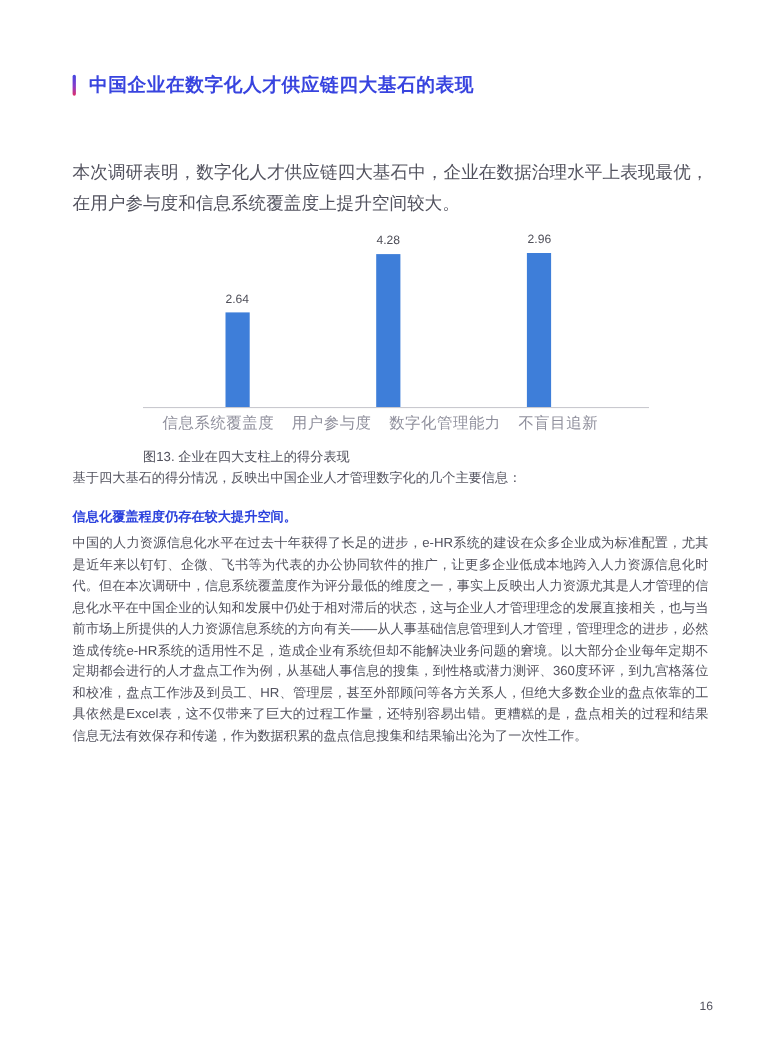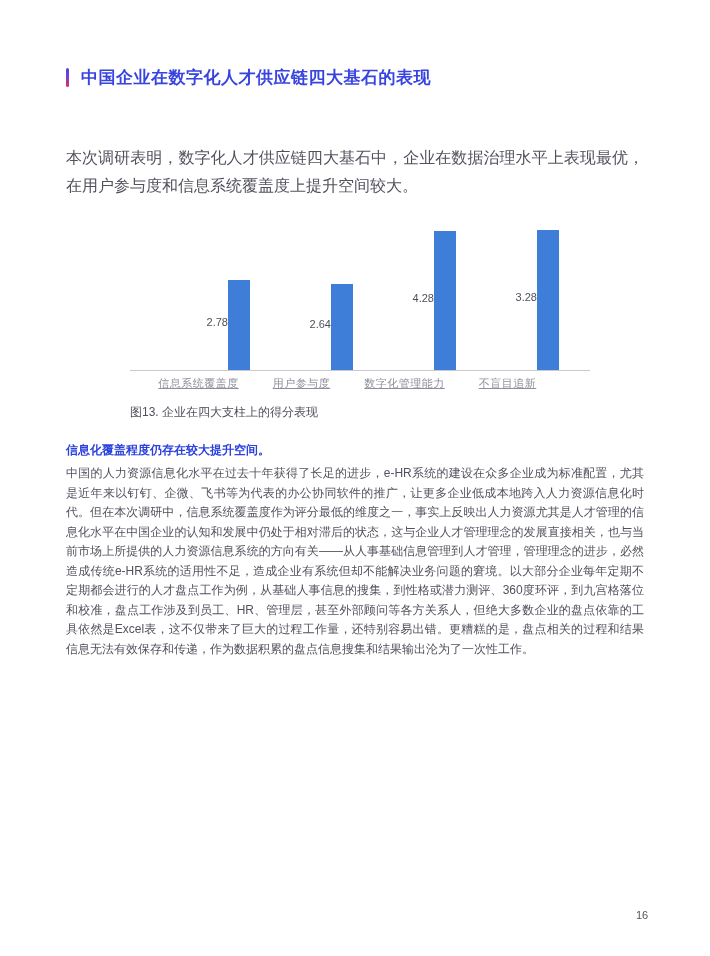--- a/index.html
+++ b/index.html
@@ -76,44 +76,43 @@
     display: flex;
   }
   .bars-row {
     bottom: 0;
     align-items: flex-end;
     height: 165px;
   }
   .bar-slot {
     flex: 1 1 0;
     display: flex;
-    flex-direction: row;
+    flex-direction: column;
     align-items: center;
     justify-content: flex-end;
   }
   .bar-value {
     font-size: 11px;
     color: #4f4f59;
     margin-bottom: 6px;
   }
   .bar {
     width: 22px;
   }
   .ticks-row {
     position: relative;
     left: 17px;
     margin-top: 5px;
   }
   .tick-label {
     flex: 1 1 0;
     text-align: center;
-    font-size: 11px;
+    font-size: 14px;
     color: #8f8f9c;
     letter-spacing: 0.5px;
-    text-decoration: underline;
   }
   .chart-caption {
     margin-top: 13px;
     text-align: left;
     font-size: 12px;
     color: #50505c;
   }
 
   
   .body-copy {
@@ -158,46 +157,43 @@
     <div class="accent-bar"></div>
     <div class="page-title">中国企业在数字化人才供应链四大基石的表现</div>
   </div>
 
   <div class="intro">本次调研表明，数字化人才供应链四大基石中，企业在数据治理水平上表现最优，在用户参与度和信息系统覆盖度上提升空间较大。</div>
 
   <div class="chart">
     <div class="plot">
       <div class="bars-row" id="bars-row">
           <div class="bar-slot">
-            <div class="bar-value">2.78</div>
-            <div class="bar" style="height: 90px; background: rgb(62, 126, 217);"></div>
-          </div>
-          <div class="bar-slot">
             <div class="bar-value">2.64</div>
             <div class="bar" style="height: 86px; background: rgb(62, 126, 217);"></div>
           </div>
           <div class="bar-slot">
             <div class="bar-value">4.28</div>
             <div class="bar" style="height: 139px; background: rgb(62, 126, 217);"></div>
           </div>
           <div class="bar-slot">
-            <div class="bar-value">3.28</div>
+            <div class="bar-value">2.96</div>
             <div class="bar" style="height: 140px; background: rgb(62, 126, 217);"></div>
           </div>
         </div>
     </div>
     <div class="ticks-row" id="ticks-row">
         <div class="tick-label">信息系统覆盖度</div>
         <div class="tick-label">用户参与度</div>
         <div class="tick-label">数字化管理能力</div>
         <div class="tick-label">不盲目追新</div>
       </div>
     <div class="chart-caption">图13. 企业在四大支柱上的得分表现</div>
   </div>
 
   <div class="body-copy">
+    <p class="lead-line">基于四大基石的得分情况，反映出中国企业人才管理数字化的几个主要信息：</p>
     <p class="section-heading">信息化覆盖程度仍存在较大提升空间。</p>
     <p class="paragraph">中国的人力资源信息化水平在过去十年获得了长足的进步，e-HR系统的建设在众多企业成为标准配置，尤其是近年来以钉钉、企微、飞书等为代表的办公协同软件的推广，让更多企业低成本地跨入人力资源信息化时代。但在本次调研中，信息系统覆盖度作为评分最低的维度之一，事实上反映出人力资源尤其是人才管理的信息化水平在中国企业的认知和发展中仍处于相对滞后的状态，这与企业人才管理理念的发展直接相关，也与当前市场上所提供的人力资源信息系统的方向有关——从人事基础信息管理到人才管理，管理理念的进步，必然造成传统e-HR系统的适用性不足，造成企业有系统但却不能解决业务问题的窘境。以大部分企业每年定期不定期都会进行的人才盘点工作为例，从基础人事信息的搜集，到性格或潜力测评、360度环评，到九宫格落位和校准，盘点工作涉及到员工、HR、管理层，甚至外部顾问等各方关系人，但绝大多数企业的盘点依靠的工具依然是Excel表，这不仅带来了巨大的过程工作量，还特别容易出错。更糟糕的是，盘点相关的过程和结果信息无法有效保存和传递，作为数据积累的盘点信息搜集和结果输出沦为了一次性工作。</p>
   </div>
 
   <div class="page-number">16</div>
 
 </div>
 
 </body></html>

